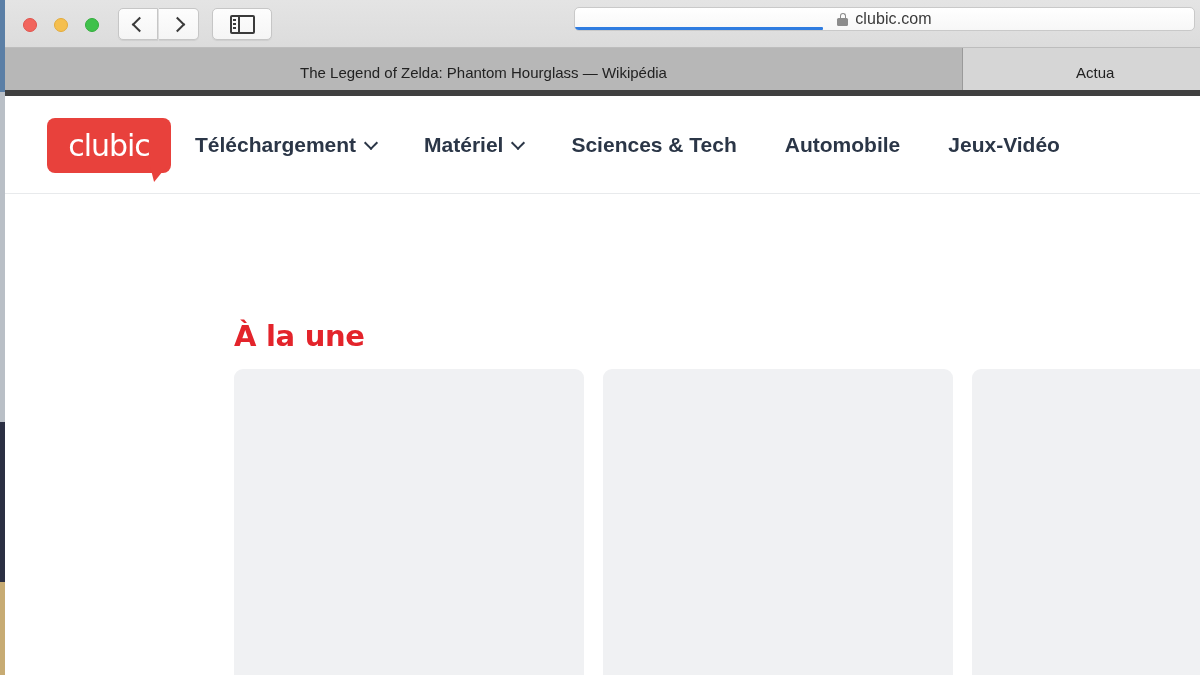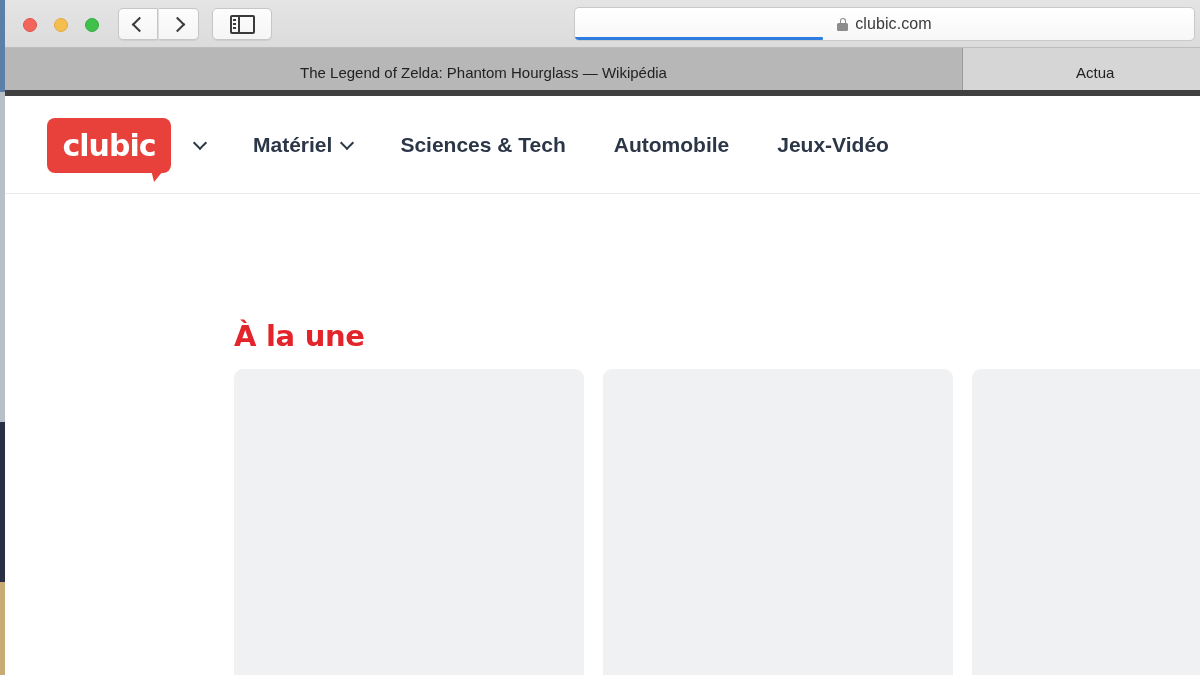--- a/index.html
+++ b/index.html
@@ -50,21 +50,21 @@
     background:linear-gradient(#fdfdfd,#f5f5f5);
     border:1px solid #c6c6c6; box-shadow:0 1px 1px rgba(0,0,0,.07);
     display:flex; align-items:center; justify-content:center;
   }
   .sb-ico { width:25px; height:19px; border:2px solid #3a3a3a; border-radius:2px; display:flex; }
   .sb-ico .pane { width:8px; border-right:2px solid #3a3a3a; display:flex; flex-direction:column;
                   justify-content:space-evenly; align-items:center; padding:1px 0; }
   .sb-ico .pane i { display:block; width:3px; height:2px; background:#3a3a3a; }
 
   #url-bar {
-    position:absolute; left:569px; top:7px; width:621px; height:34px;
+    position:absolute; left:569px; top:7px; width:621px; height:24px;
     background:linear-gradient(#ffffff,#f7f7f7);
     border:1px solid #c9c9c9; border-radius:5px;
     display:flex; align-items:center; justify-content:center; overflow:hidden;
   }
   #url-text-wrap { display:flex; align-items:center; gap:7px; }
   #lock-icon { position:relative; width:11px; height:13px; }
   #lock-icon .body { position:absolute; bottom:0; left:0; width:11px; height:8px;
                      background:#8c8c8c; border-radius:1.5px; }
   #lock-icon .shackle { position:absolute; top:0; left:2.3px; width:6.4px; height:7px;
                         border:1.8px solid #8c8c8c; border-bottom:none;
@@ -100,21 +100,21 @@
   #site-logo {
     position:absolute; left:42px; top:22px; width:124px; height:55px;
     background:#e8413c; border-radius:8px;
     display:flex; align-items:center; justify-content:center;
   }
   #site-logo .tail {
     position:absolute; right:4px; bottom:-9px; width:17px; height:16px;
     background:#e8413c; clip-path:polygon(0 0, 100% 0, 24% 100%);
   }
   #site-logo-text {
-    position:relative; z-index:2; color:#fff; font-size:30px; font-weight:bold;
+    position:relative; z-index:2; color:#fff; font-size:30px; font-weight:normal;
     letter-spacing:-1px; font-family:"DejaVu Sans", sans-serif;
   }
 
   #main-nav { position:absolute; left:190px; top:0; height:98px;
               display:flex; align-items:center; gap:0; }
   .nav-item {
     display:flex; align-items:center; gap:10px;
     font-size:21px; font-weight:bold; color:#2b3647;
     margin-right:48px; white-space:nowrap;
   }
@@ -196,20 +196,21 @@
 
     <div id="site-header">
 
       <a id="site-logo">
         <span class="tail"></span>
         <span id="site-logo-text">clubic</span>
       </a>
 
       <nav id="main-nav">
         <div class="nav-item">
+          <span>Téléchargement</span>
           <span class="caret"></span>
         </div>
         <div class="nav-item">
           <span>Matériel</span>
           <span class="caret"></span>
         </div>
         <div class="nav-item">
           <span>Sciences &amp; Tech</span>
         </div>
         <div class="nav-item">

